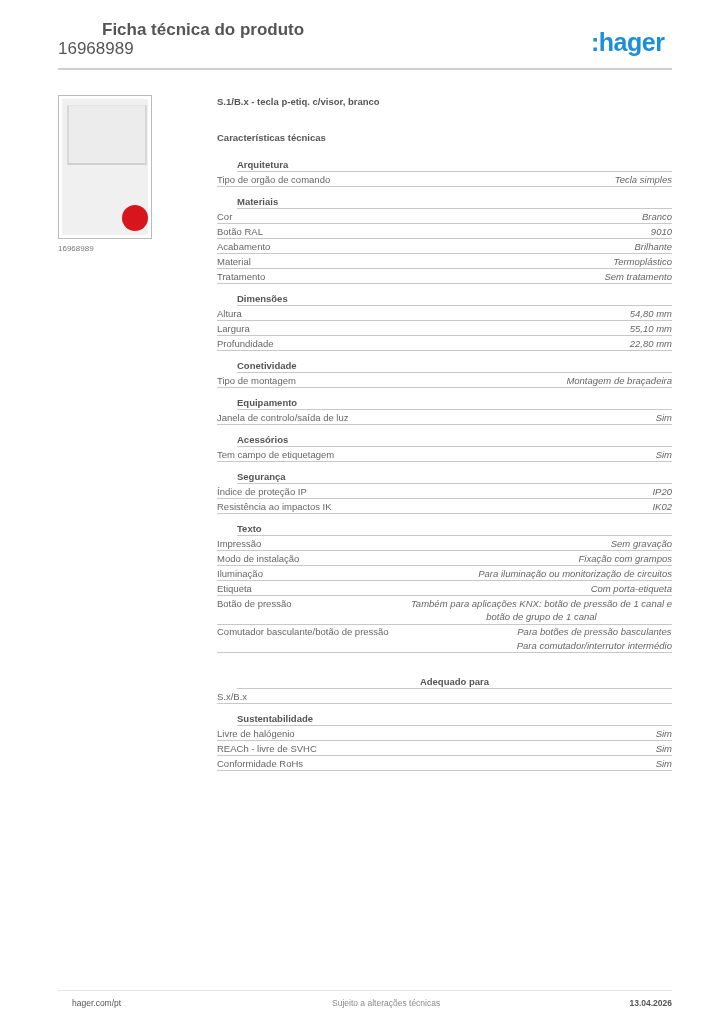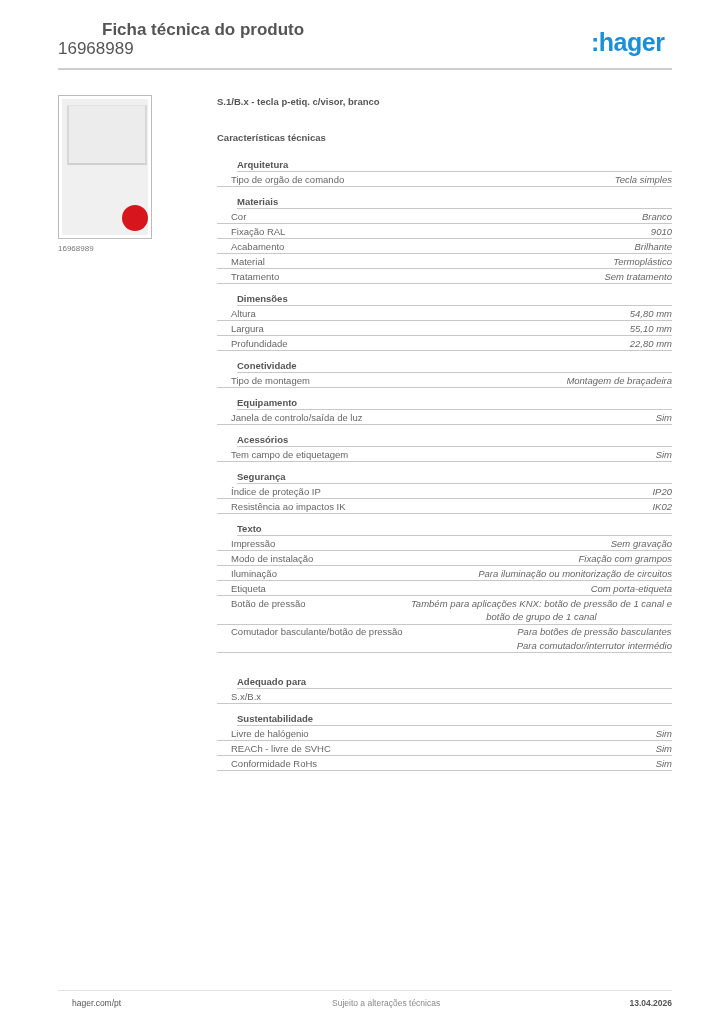--- a/index.html
+++ b/index.html
@@ -14,21 +14,21 @@
   .window { position: absolute; left: 5px; top: 6px; width: 76px; height: 57px; background: #ececec; border-left: 2px solid #d8d8d8; border-right: 2px solid #d8d8d8; border-bottom: 2px solid #d0d0d0; border-top: 1px solid #e2e2e2; }
   .led { position: absolute; left: 60px; top: 106px; width: 26px; height: 26px; border-radius: 50%; background: #d7151c; }
   .imgcap { position: absolute; left: 58px; top: 244px; font-size: 8px; color: #777; }
 
   .content { position: absolute; left: 217px; top: 96px; width: 455px; font-size: 9.5px; }
   .prod-name { font-weight: bold; font-size: 9.5px; color: #555; margin: 0 0 24px 0; line-height: 12px; }
   .sec-main { font-weight: bold; font-size: 9.5px; color: #555; margin: 0 0 14px 0; line-height: 12px; }
   .group { margin-bottom: 8px; }
   .group-title { font-weight: bold; font-size: 9.5px; color: #555; line-height: 13px; border-bottom: 1px solid #c8c8c8; margin-left: 20px; }
   .row { display: flex; justify-content: space-between; border-bottom: 1px solid #c8c8c8; line-height: 13.5px; min-height: 13.5px; padding-top: 0.5px; color: #666; }
-  .row .k { flex: 0 0 auto; margin-left: 14px; }
+  .row .k { flex: 0 0 auto; }
   .row .v { text-align: center; white-space: pre-line; font-style: italic; }
 
   .footer-rule { position: absolute; left: 58px; top: 990px; width: 614px; height: 1px; background: #e3e3e3; }
   .f-left { position: absolute; left: 42px; top: 998px; font-size: 8.5px; font-weight: normal; color: #555; padding-left: 30px; }
   .f-mid { position: absolute; left: 332px; top: 998px; font-size: 8.5px; color: #888; text-align: center; }
   .f-right { position: absolute; right: 52px; top: 998px; font-size: 8.5px; font-weight: bold; color: #555; }
 </style>
 </head>
 <body>
 
@@ -56,21 +56,21 @@
           <span class="v">Tecla simples</span>
         </div>
       </div>
       <div class="group">
         <div class="group-title">Materiais</div>
         <div class="row">
           <span class="k">Cor</span>
           <span class="v">Branco</span>
         </div>
         <div class="row">
-          <span class="k">Fixação RAL</span>
+          <span class="k">Botão RAL</span>
           <span class="v">9010</span>
         </div>
         <div class="row">
           <span class="k">Acabamento</span>
           <span class="v">Brilhante</span>
         </div>
         <div class="row">
           <span class="k">Material</span>
           <span class="v">Termoplástico</span>
         </div>
@@ -148,21 +148,21 @@
           <span class="k">Botão de pressão</span>
           <span class="v">Também para aplicações KNX: botão de pressão de 1 canal e
 botão de grupo de 1 canal</span>
         </div>
         <div class="row">
           <span class="k">Comutador basculante/botão de pressão</span>
           <span class="v">Para botões de pressão basculantes
 Para comutador/interrutor intermédio</span>
         </div>
       </div>
-      <div class="group" style="margin-top: 22px;">
+      <div class="group" style="margin-top: 22px; text-align: center;">
         <div class="group-title">Adequado para</div>
         <div class="row">
           <span class="k">S.x/B.x</span>
           <span class="v"></span>
         </div>
       </div>
       <div class="group">
         <div class="group-title">Sustentabilidade</div>
         <div class="row">
           <span class="k">Livre de halógenio</span>

